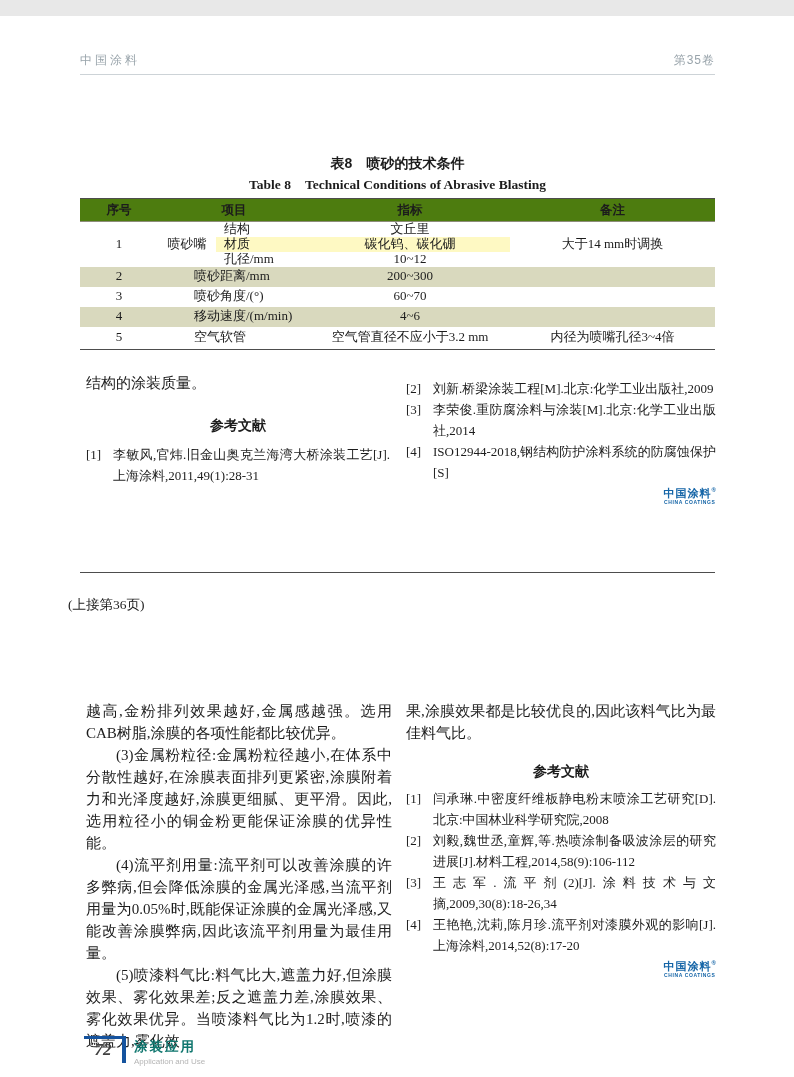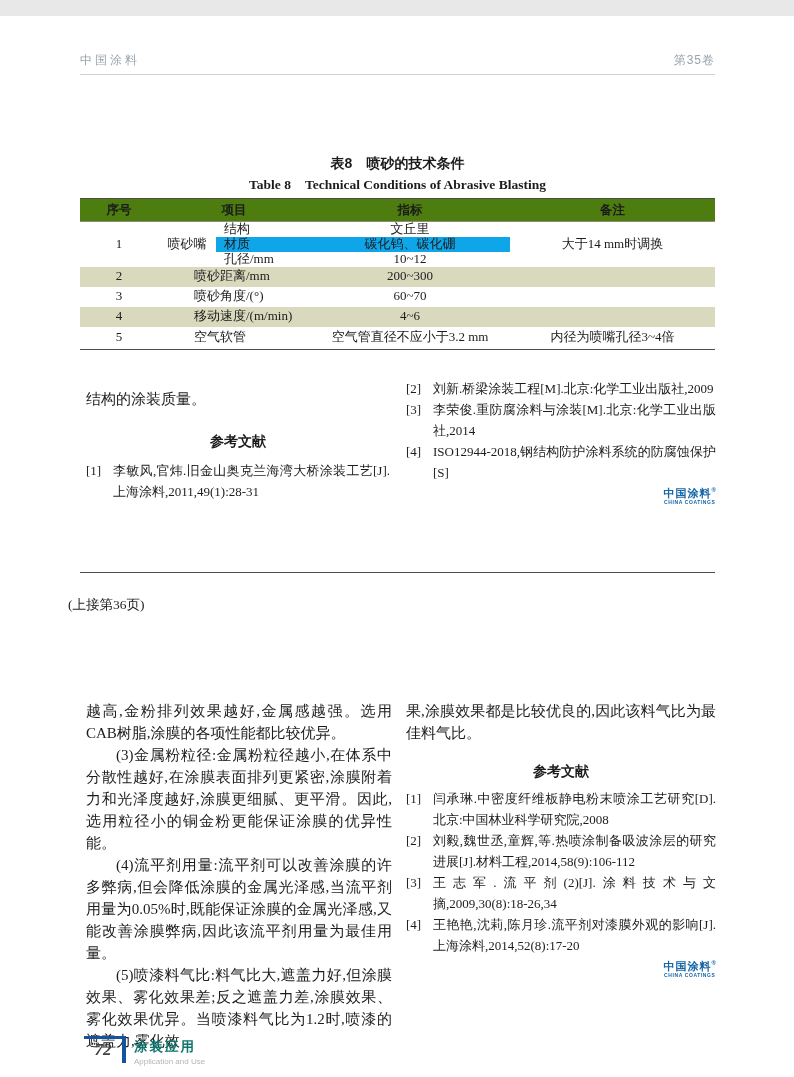--- a/index.html
+++ b/index.html
@@ -33,25 +33,25 @@
   .t8 td { height:20px; padding:0 4px; text-align:center; vertical-align:middle; line-height:1.15; }
   .t8 tr.hdr td {
     height:22px; font-weight:bold; background:#4d7c0f;
     border-bottom:1px solid #8d8d7a;
     font-family:"Liberation Sans","DejaVu Sans",sans-serif; font-size:12.5px;
   }
   .t8 tr.subrow td { height:14px; }
   .t8 td.sub { text-align:left; padding-left:8px; }
   .t8 td.item { text-align:left; padding-left:36px; }
   .t8 tr.stripe td { background:#d9d9be; }
-  .t8 td.hl { background:#0ea5e9; }
+  .t8 td.hl { background:#fef9c3; }
   .t8 tr.lastrow td { height:22px; }
   
   .col { position:absolute; text-align:justify; }
-  .top-left  { left:86px;  top:372px; width:304px; font-size:15px; line-height:22px; }
+  .top-left  { left:86px;  top:356px; width:304px; font-size:15px; line-height:22px; }
   .top-right { left:406px; top:362px; width:310px; }
   .ref-heading {
     text-align:center; font-weight:bold; font-size:14px;
     font-family:"Liberation Sans","DejaVu Sans",sans-serif;
     margin:20px 0 8px 0;
   }
   .refs { font-size:13px; line-height:21px; }
   .ref { display:flex; }
   .ref-label { flex:none; width:27px; }
   .ref-text { flex:1; text-align:justify; }

